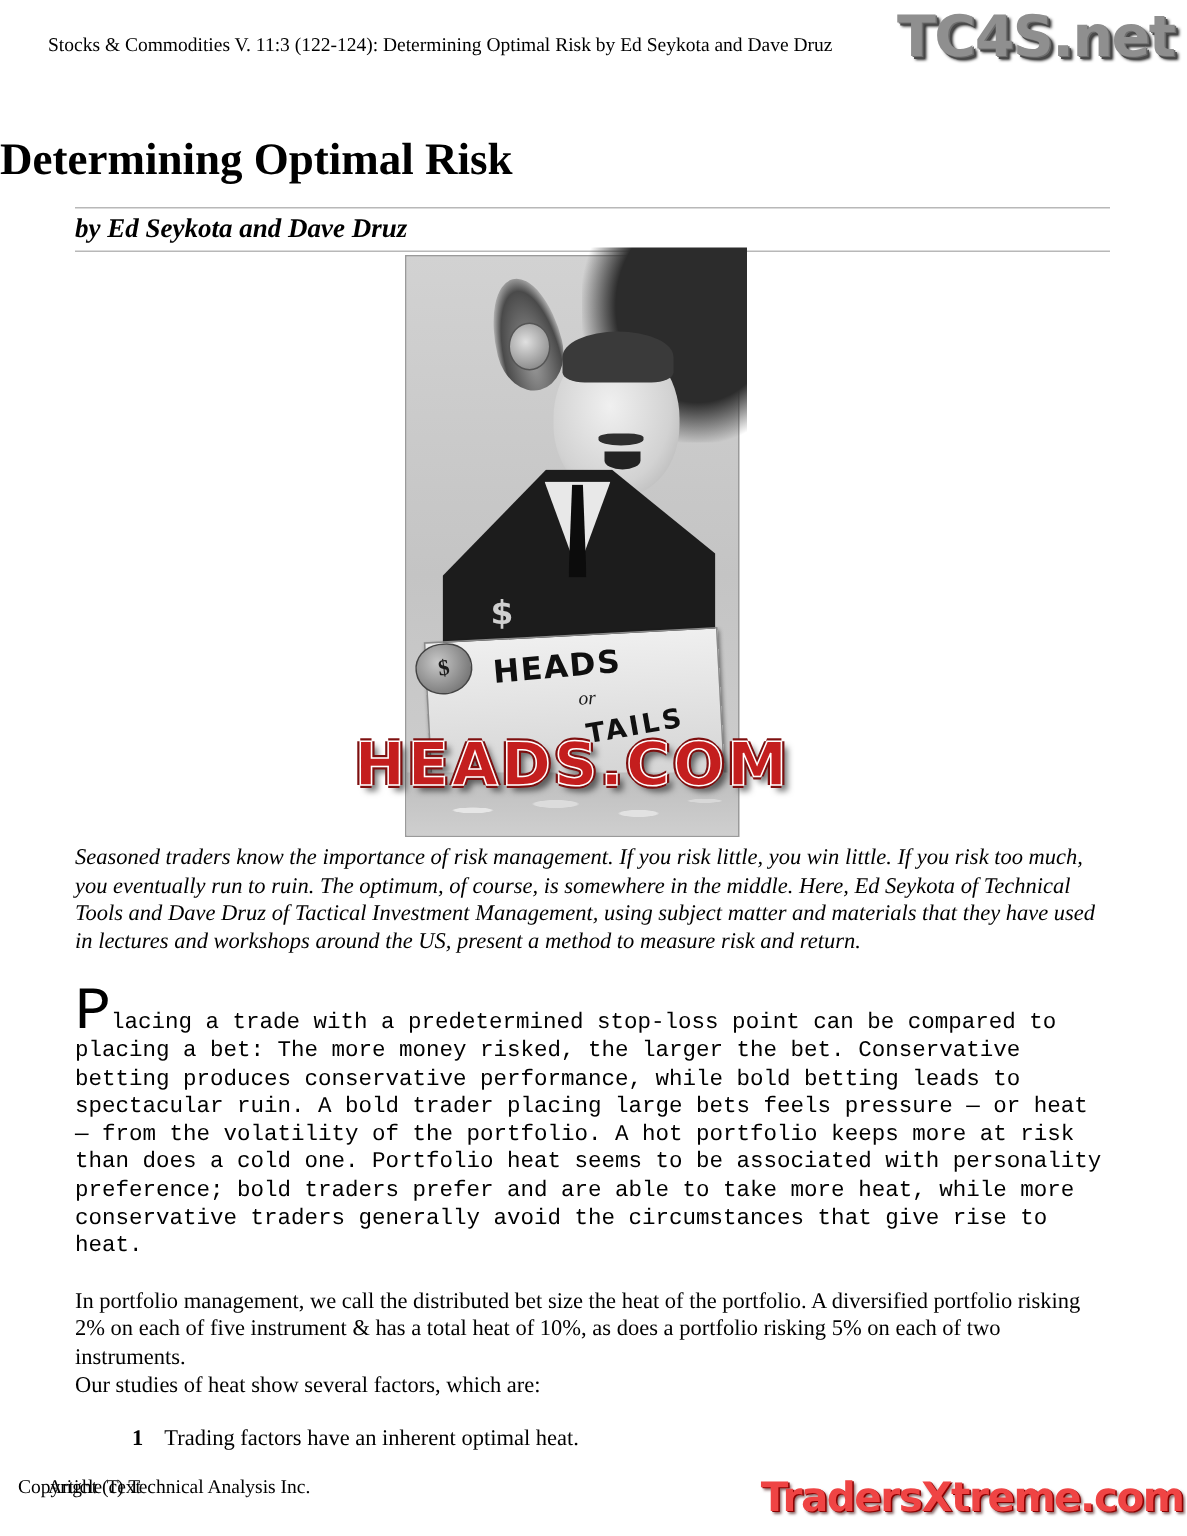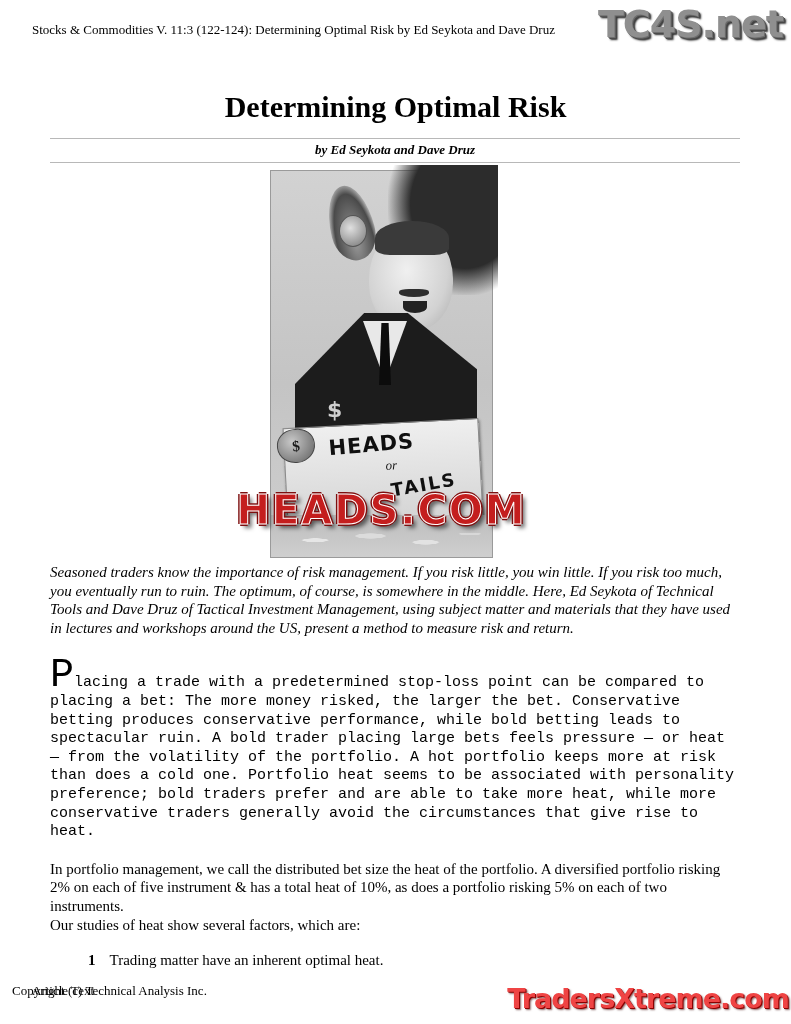--- a/index.html
+++ b/index.html
@@ -15,26 +15,26 @@
   .logo-tc4s {
     position:absolute; right:8px; top:2px;
     font-family:"DejaVu Sans", sans-serif; font-weight:bold; font-size:38px;
     color:#8f8f8f; letter-spacing:-1px;
     text-shadow:1px 1px 0 #6e6e6e, 2px 2px 0 #4a4a4a, 3px 3px 2px #2a2a2a;
   }
 
   
   .title {
     position:absolute; top:90px; left:0; right:0; margin:0;
-    text-align:center; font-size:30px; font-weight:bold;
+    font-size:30px; font-weight:bold;
   }
   .byline-band {
     position:absolute; top:138px; left:50px; right:51px;
     border-top:1px solid #b8b8b8; border-bottom:1px solid #b8b8b8;
-    text-align:center; font-weight:bold; font-style:italic; font-size:13px;
+    font-weight:bold; font-style:italic; font-size:18px;
     padding:3px 0 4px 0;
   }
 
   
   .figure {
     position:absolute; top:170px; left:270px; width:221px; height:386px;
     background:linear-gradient(180deg,#d2d2d2 0%, #c4c4c4 55%, #cfcfcf 100%);
     border:1px solid #9a9a9a;
   }
   .fig-topright {
@@ -187,20 +187,20 @@
     <div class="fig-moneybag">$</div>
     <div class="fig-rubble"></div>
     <div class="watermark-dlsub">HEADS.COM</div>
   </div>
 
   <div class="content">
     <p class="lead">Seasoned traders know the importance of risk management. If you risk little, you win little. If you risk too much, you eventually run to ruin. The optimum, of course, is somewhere in the middle. Here, Ed Seykota of Technical Tools and Dave Druz of Tactical Investment Management, using subject matter and materials that they have used in lectures and workshops around the US, present a method to measure risk and return.</p>
     <p class="p1"><span class="initial">P</span><span>lacing a trade with a predetermined stop-loss point can be compared to placing a bet: The more money risked, the larger the bet. Conservative betting produces conservative performance, while bold betting leads to spectacular ruin. A bold trader placing large bets feels pressure — or heat — from the volatility of the portfolio. A hot portfolio keeps more at risk than does a cold one. Portfolio heat seems to be associated with personality preference; bold traders prefer and are able to take more heat, while more conservative traders generally avoid the circumstances that give rise to heat.</span></p>
     <p class="p2">In portfolio management, we call the distributed bet size the heat of the portfolio. A diversified portfolio risking 2% on each of five instrument &amp; has a total heat of 10%, as does a portfolio risking 5% on each of two instruments.</p>
     <p class="p3">Our studies of heat show several factors, which are:</p>
-    <p class="list-item"><span class="list-num">1</span><span>Trading matter have an inherent optimal heat.</span></p>
+    <p class="list-item"><span class="list-num">1</span><span>Trading factors have an inherent optimal heat.</span></p>
   </div>
 
   <div class="footer-left">Article Text</div>
   <div class="footer-center">Copyright (c) Technical Analysis Inc.</div>
   <div class="logo-tx">TradersXtreme.com</div>
 
 </div>
 
 </body></html>

